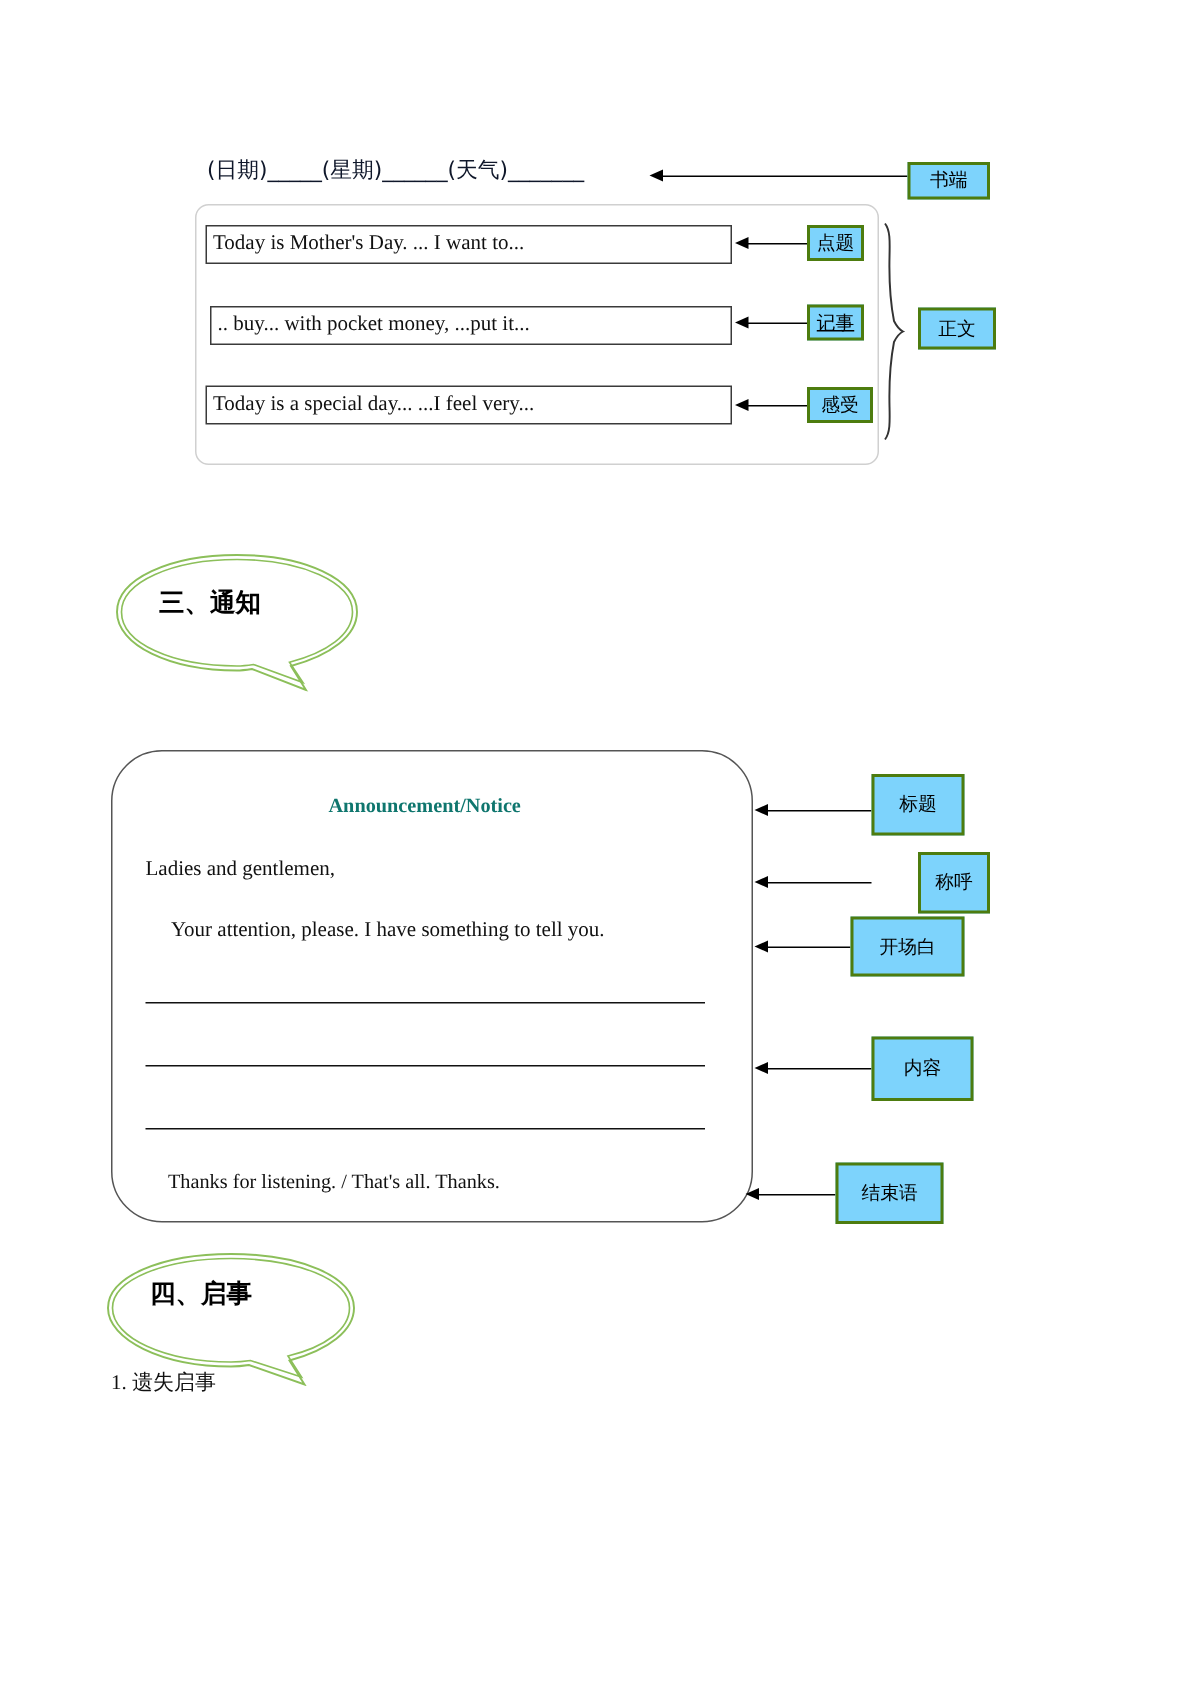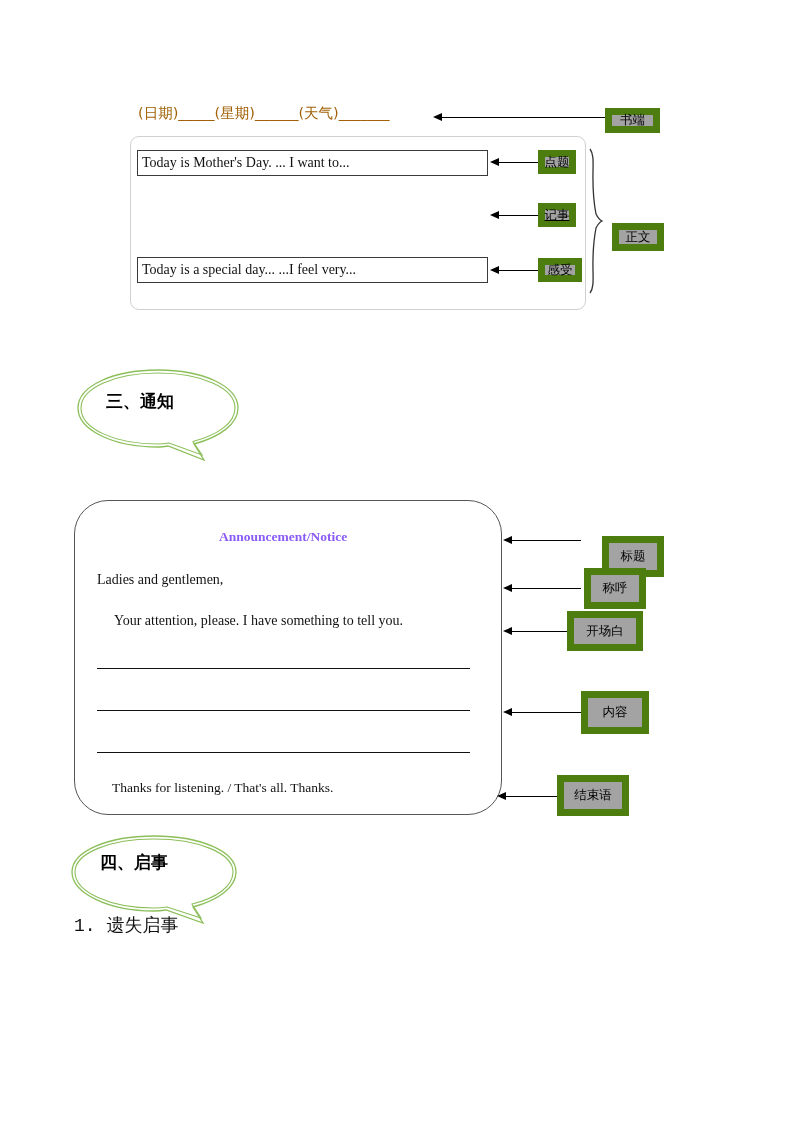--- a/index.html
+++ b/index.html
@@ -13,21 +13,21 @@
   .page{position:relative;width:794px;height:1123px;}
 
   
   .abs{position:absolute;}
 
   
   #diary-header{
     left:138px;top:104px;
     font-family:"DejaVu Sans", sans-serif;
     font-size:14.5px;
-    color:#a16207;
+    color:#0f172a;
     letter-spacing:0px;
     white-space:nowrap;
   }
 
   
   #diary-body-box{
     left:130px;top:136px;
     width:456px;height:174px;
     border:1px solid #d0d0d0;
     border-radius:9px;
@@ -47,38 +47,38 @@
     padding-left:4px;
     white-space:nowrap;
     height:26px;
   }
   #diary-line-1{left:137px;top:150px;width:351px;}
   #diary-line-2{left:140px;top:204px;width:348px;}
   #diary-line-3{left:137px;top:257px;width:351px;}
 
   
   .label-box{
-    border:7px solid #4d7c0f;
-    box-sizing:border-box;
-    background:#a3a3a3;
+    border:2px solid #4d7c0f;
+    box-sizing:border-box;
+    background:#7dd3fc;
     display:flex;align-items:center;justify-content:center;
     font-family:"DejaVu Sans", sans-serif;
     font-size:12.5px;
     color:#000;
     white-space:nowrap;
   }
 
   #label-shuduan{left:605px;top:108px;width:55px;height:25px;}
-  #label-zhengwen{left:612px;top:205px;width:52px;height:28px;margin-top:18px;}
+  #label-zhengwen{left:612px;top:205px;width:52px;height:28px;}
   #label-diantí{left:538px;top:150px;width:38px;height:24px;}
   #label-jishi{left:538px;top:203px;width:38px;height:24px;text-decoration:underline;}
   #label-ganshou{left:538px;top:258px;width:44px;height:24px;text-align:right;}
 
-  #label-biaoti{left:581px;top:536px;width:62px;height:41px;margin-left:21px;}
-  #label-chenghu{left:584px;top:568px;width:62px;height:41px;}
+  #label-biaoti{left:581px;top:516px;width:62px;height:41px;}
+  #label-chenghu{left:612px;top:568px;width:48px;height:41px;}
   #label-kaichangbai{left:567px;top:611px;width:76px;height:40px;}
   #label-neirong{left:581px;top:691px;width:68px;height:43px;}
   #label-jieshuyu{left:557px;top:775px;width:72px;height:41px;font-family:Liberation Serif, serif;}
 
   
   .arrow-line{
     height:0;border-top:1.4px solid #000;
     position:absolute;
   }
   .arrow-head{
@@ -114,21 +114,21 @@
     border:1px solid #555;
     border-radius:34px;
     box-sizing:border-box;
     background:#fff;
   }
   #notice-title{
     left:219px;top:529px;
     font-family:"Liberation Serif", serif;
     font-weight:bold;
     font-size:13.5px;
-    color:#8b5cf6;
+    color:#0f766e;
     white-space:nowrap;
   }
   #notice-salutation{
     left:97px;top:572px;
     font-family:"Liberation Serif", serif;
     font-size:14px;color:#111;white-space:nowrap;
   }
   #notice-opening{
     left:114px;top:613px;
     font-family:"Liberation Serif", serif;
@@ -144,39 +144,40 @@
     left:97px;width:373px;height:0;
     border-top:1.4px solid #111;
   }
   #notice-rule-1{top:668px;}
   #notice-rule-2{top:710px;}
   #notice-rule-3{top:752px;}
 
   
   #item-lost{
     left:74px;top:913px;
-    font-family:Liberation Mono, monospace;
-    font-size:18px;color:#111;white-space:nowrap;
+    font-family:Liberation Serif, serif;
+    font-size:14px;color:#111;white-space:nowrap;
   }
 </style>
 </head>
 <body>
 
 <div class="page">
 
   <div class="abs" id="diary-header">(日期)_____(星期)______(天气)_______</div>
 
   <div class="arrow-line" style="left:441px;top:117px;width:164px;"></div>
   <div class="arrow-head" style="left:433px;top:113px;"></div>
 
   <div class="abs label-box" id="label-shuduan">书端</div>
 
   <div class="abs" id="diary-body-box"></div>
 
   <div class="abs diary-line" id="diary-line-1">Today is Mother's Day. ...  I want to...</div>
+  <div class="abs diary-line" id="diary-line-2">.. buy... with pocket money,   ...put it...</div>
   <div class="abs diary-line" id="diary-line-3">Today is a special day...   ...I feel very...</div>
 
   <div class="arrow-line" style="left:498px;top:162px;width:40px;"></div>
   <div class="arrow-head" style="left:490px;top:158px;"></div>
 
   <div class="arrow-line" style="left:498px;top:215px;width:40px;"></div>
   <div class="arrow-head" style="left:490px;top:211px;"></div>
 
   <div class="arrow-line" style="left:498px;top:270px;width:40px;"></div>
   <div class="arrow-head" style="left:490px;top:266px;"></div>

